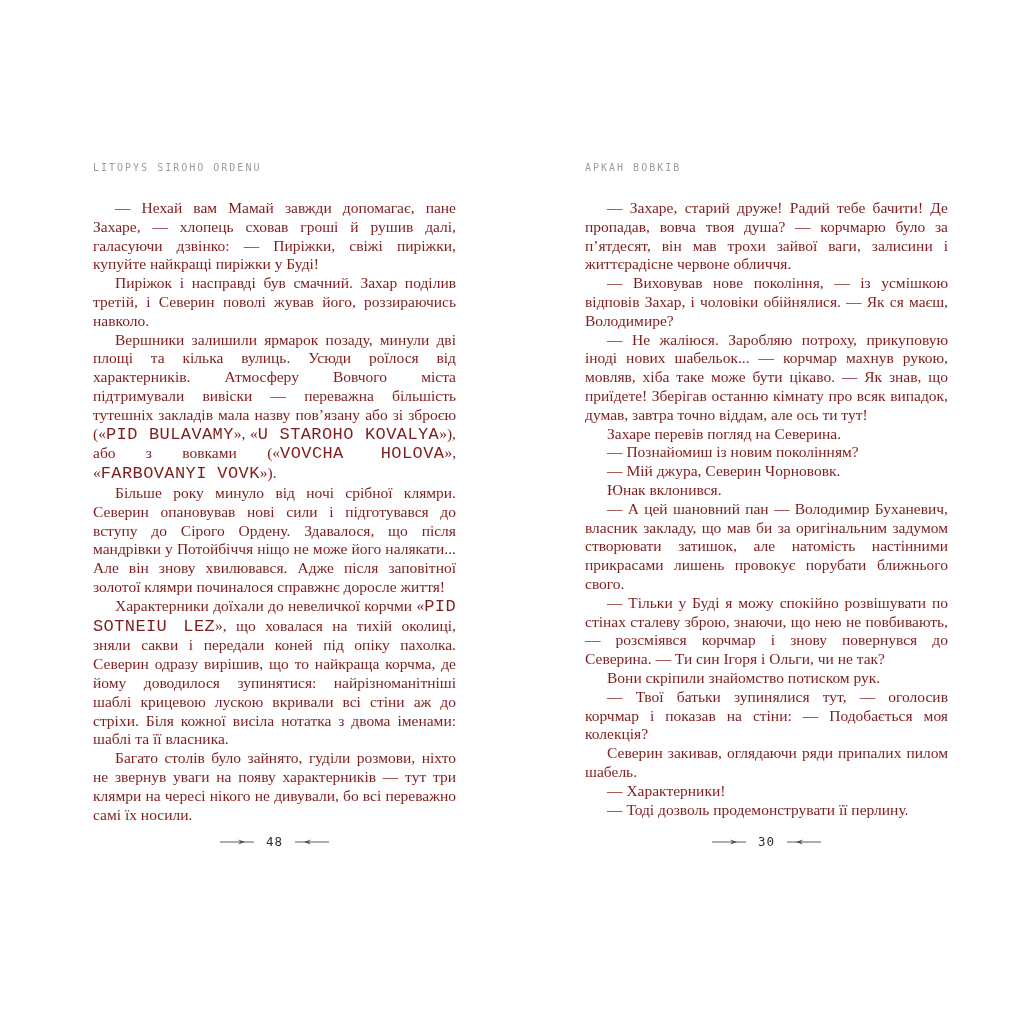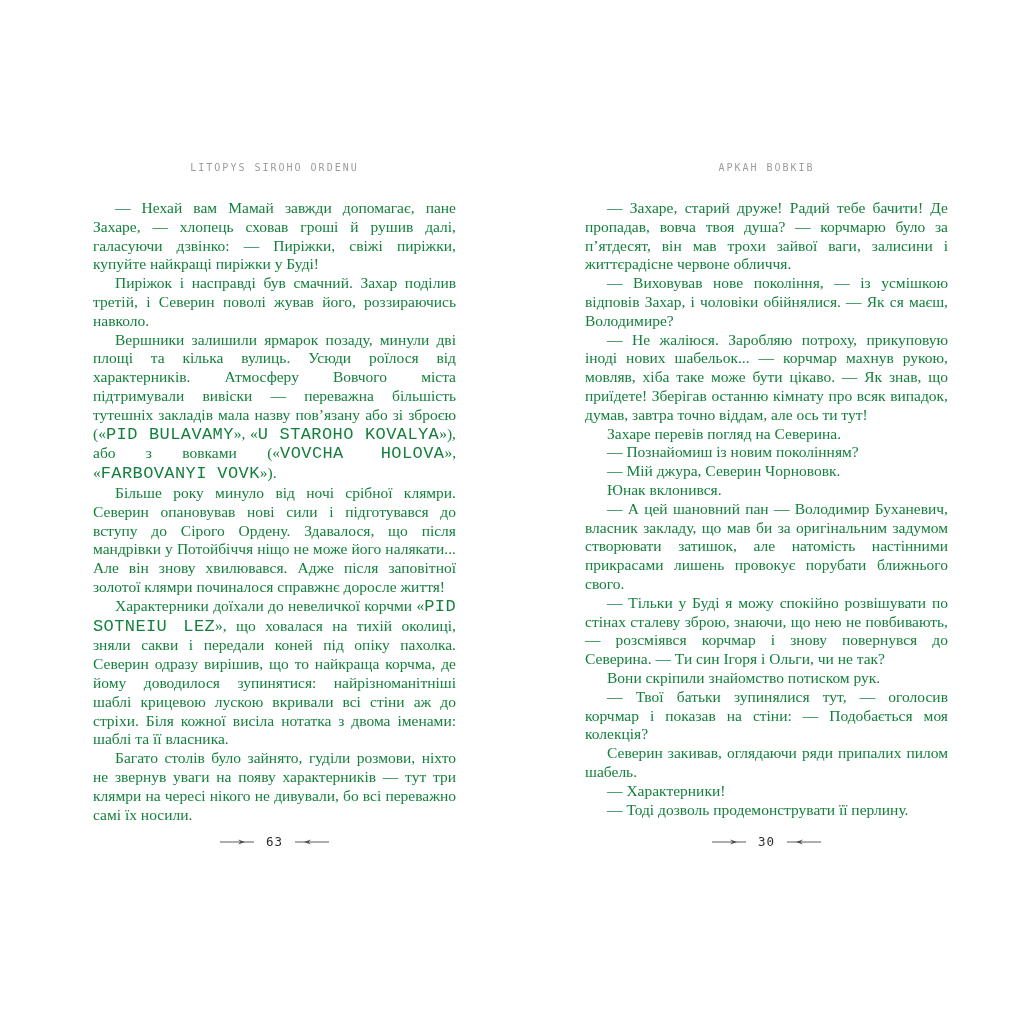--- a/index.html
+++ b/index.html
@@ -22,38 +22,37 @@
     height: 1024px;
   }
   .page.left  { left: 93px; }
   .page.right { left: 585px; }
 
   .running-header {
     position: absolute;
     top: 162px;
     left: 0;
     width: 100%;
-    text-align: center;
     font-family: "DejaVu Sans Mono", monospace;
     font-size: 10px;
     letter-spacing: 2px;
     color: #9c9c9c;
     text-transform: uppercase;
     white-space: nowrap;
   }
 
   .text-block {
     position: absolute;
     top: 199px;
     left: 0;
     width: 363px;
     text-align: justify;
     font-size: 15.5px;
     line-height: 18.8px;
-    color: #15803d;
+    color: #7f1d1d;
   }
   .text-block p {
     margin: 0;
     padding: 0;
     text-indent: 22px;
   }
   .disp {
     font-family: Liberation Mono, monospace;
     font-size: 17px;
     letter-spacing: 0.4px;
@@ -91,21 +90,21 @@
       <p><span>Більше року минуло від ночі срібної клямри. Северин опановував нові сили і підготувався до вступу до Сірого Ордену. Здавалося, що після мандрівки у Потойбіччя ніщо не може його налякати... Але він знову хвилювався. Адже після заповітної золотої клямри починалося справжнє доросле життя!</span></p>
       <p><span>Характерники доїхали до невеличкої корчми «</span><span class="disp">PID SOTNEIU LEZ</span><span>», що ховалася на тихій околиці, зняли сакви і передали коней під опіку пахолка. Северин одразу вирішив, що то найкраща корчма, де йому доводилося зупинятися: найрізноманітніші шаблі крицевою лускою вкривали всі стіни аж до стріхи. Біля кожної висіла нотатка з двома іменами: шаблі та її власника.</span></p>
       <p><span>Багато столів було зайнято, гуділи розмови, ніхто не звернув уваги на появу характерників — тут три клямри на чересі нікого не дивували, бо всі переважно самі їх носили.</span></p>
     </div>
 
   <div class="pagenum-row">
     <svg class="orn" width="34" height="8" viewBox="0 0 34 8">
       <line x1="0" y1="4" x2="34" y2="4" stroke="#4a4a4a" stroke-width="0.9"></line>
       <path d="M25 4 L18 1.6 L20.6 4 L18 6.4 Z" fill="#4a4a4a"></path>
     </svg>
-    <span class="pagenum">63</span>
+    <span class="pagenum">48</span>
     <svg class="orn mirror" width="34" height="8" viewBox="0 0 34 8">
       <line x1="0" y1="4" x2="34" y2="4" stroke="#4a4a4a" stroke-width="0.9"></line>
       <path d="M25 4 L18 1.6 L20.6 4 L18 6.4 Z" fill="#4a4a4a"></path>
     </svg>
   </div>
 </div>
 
 <div class="page right">
   <div class="running-header">АРКАН ВОВКІВ</div>
 

